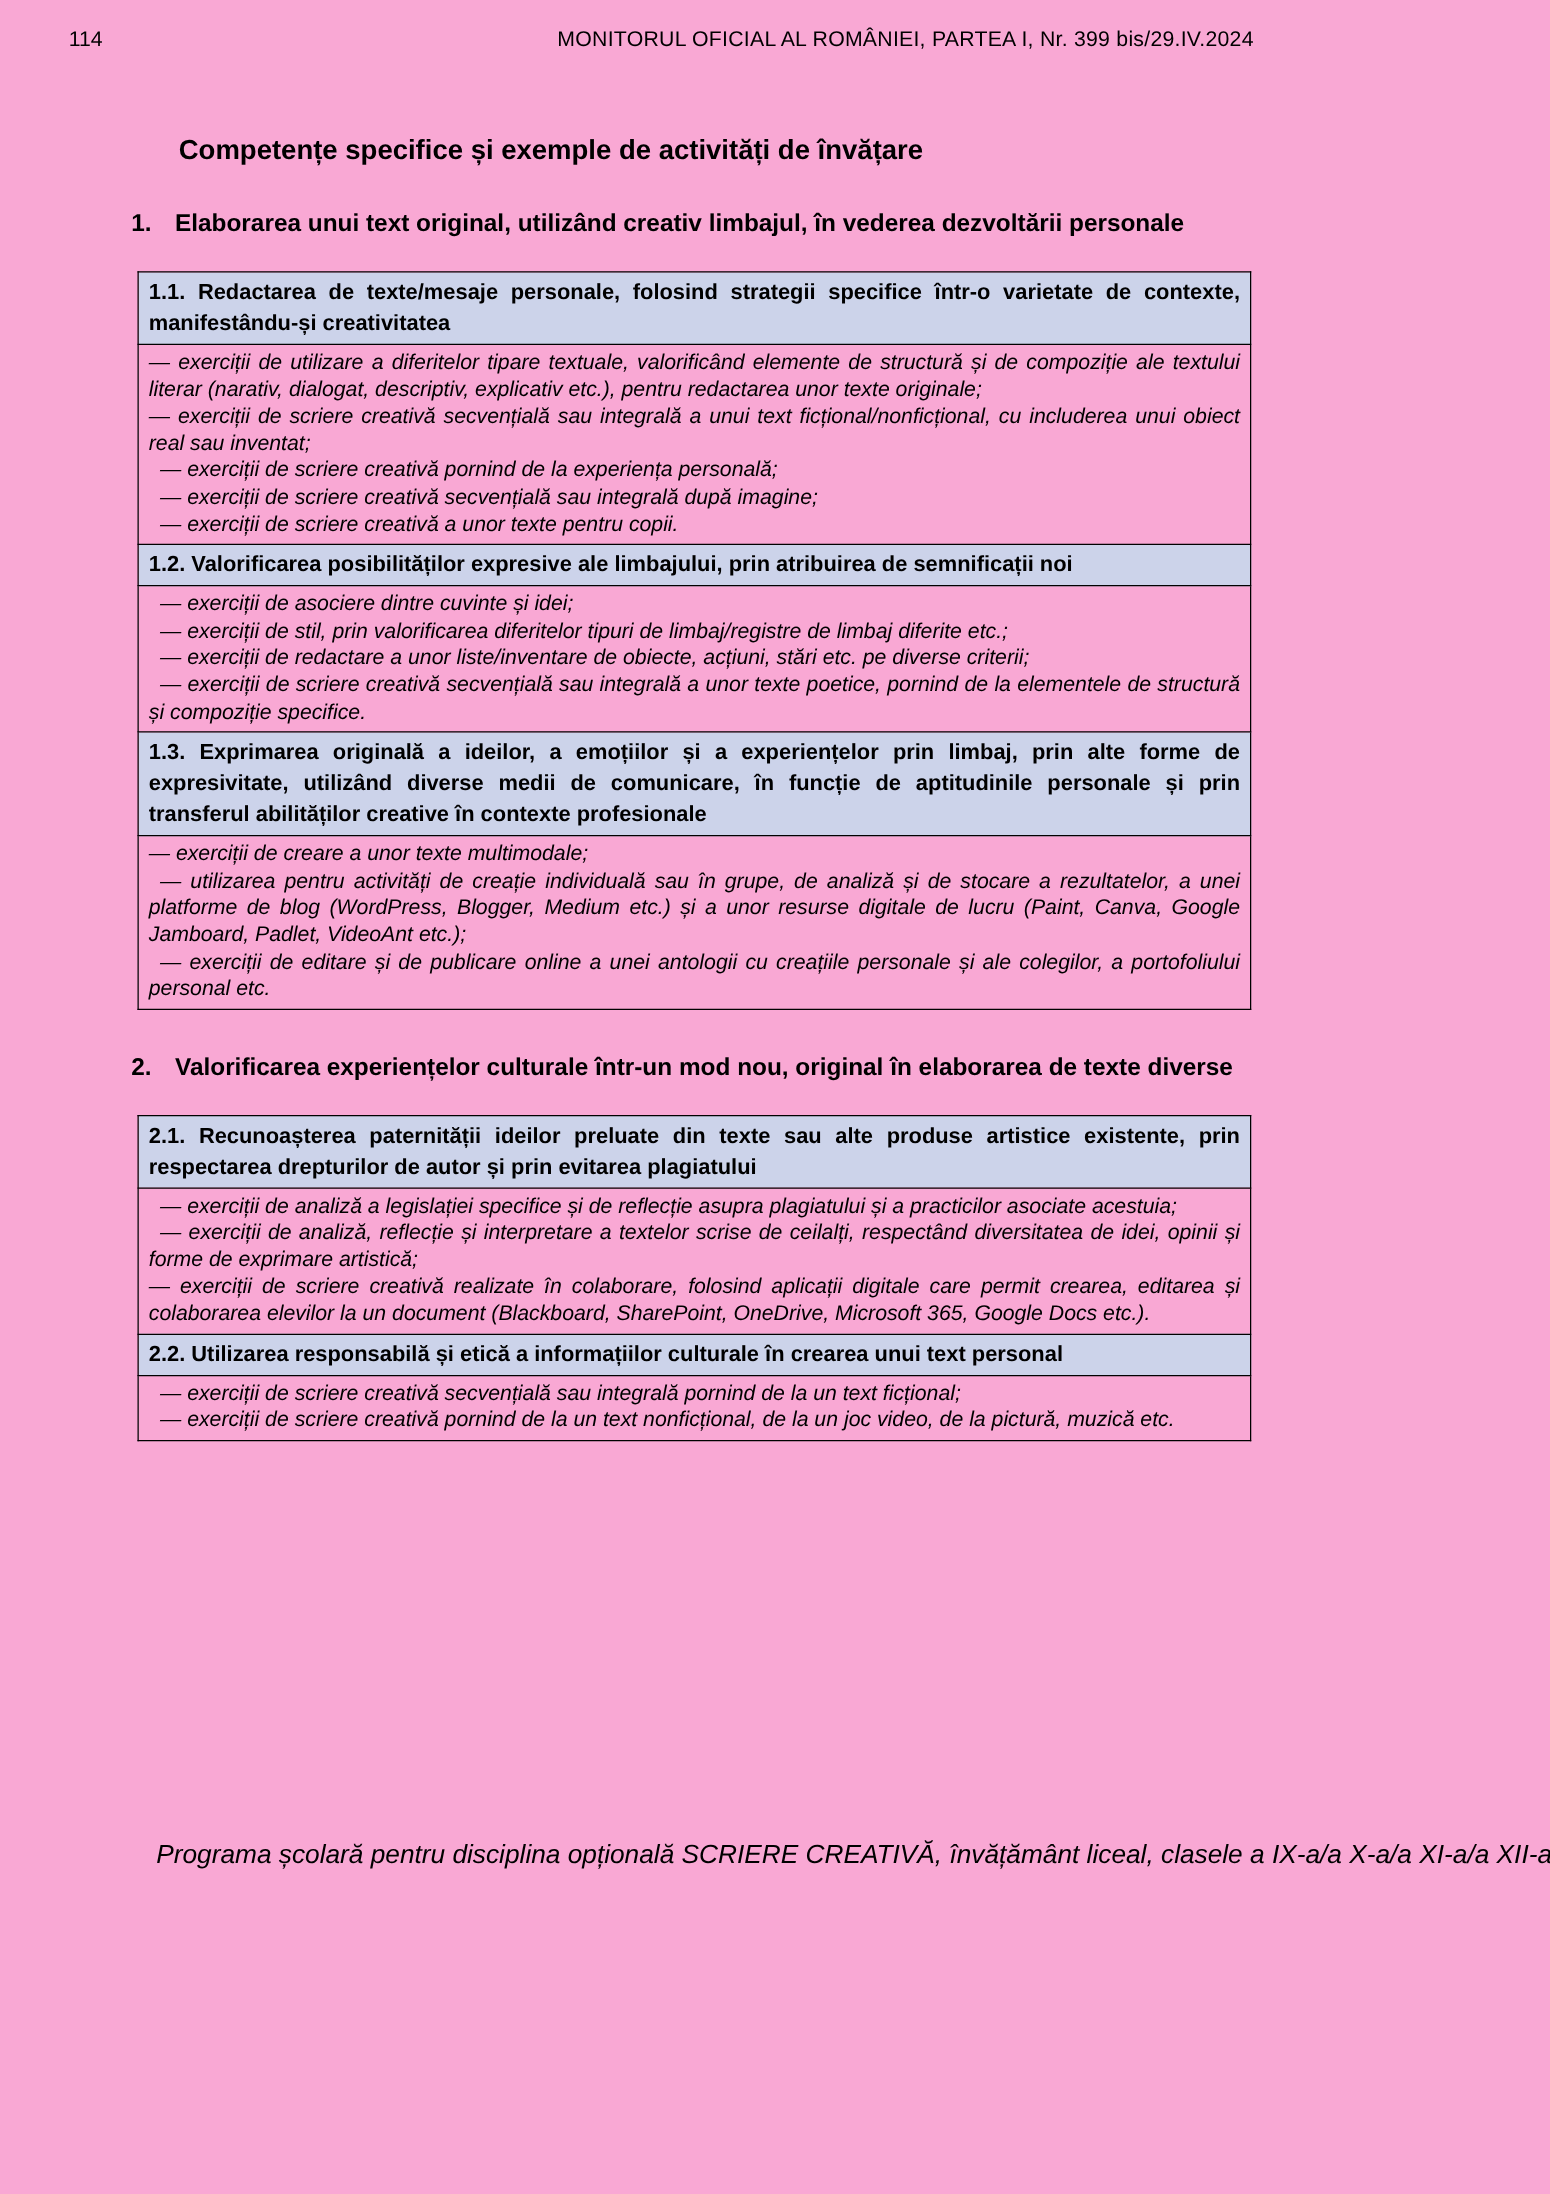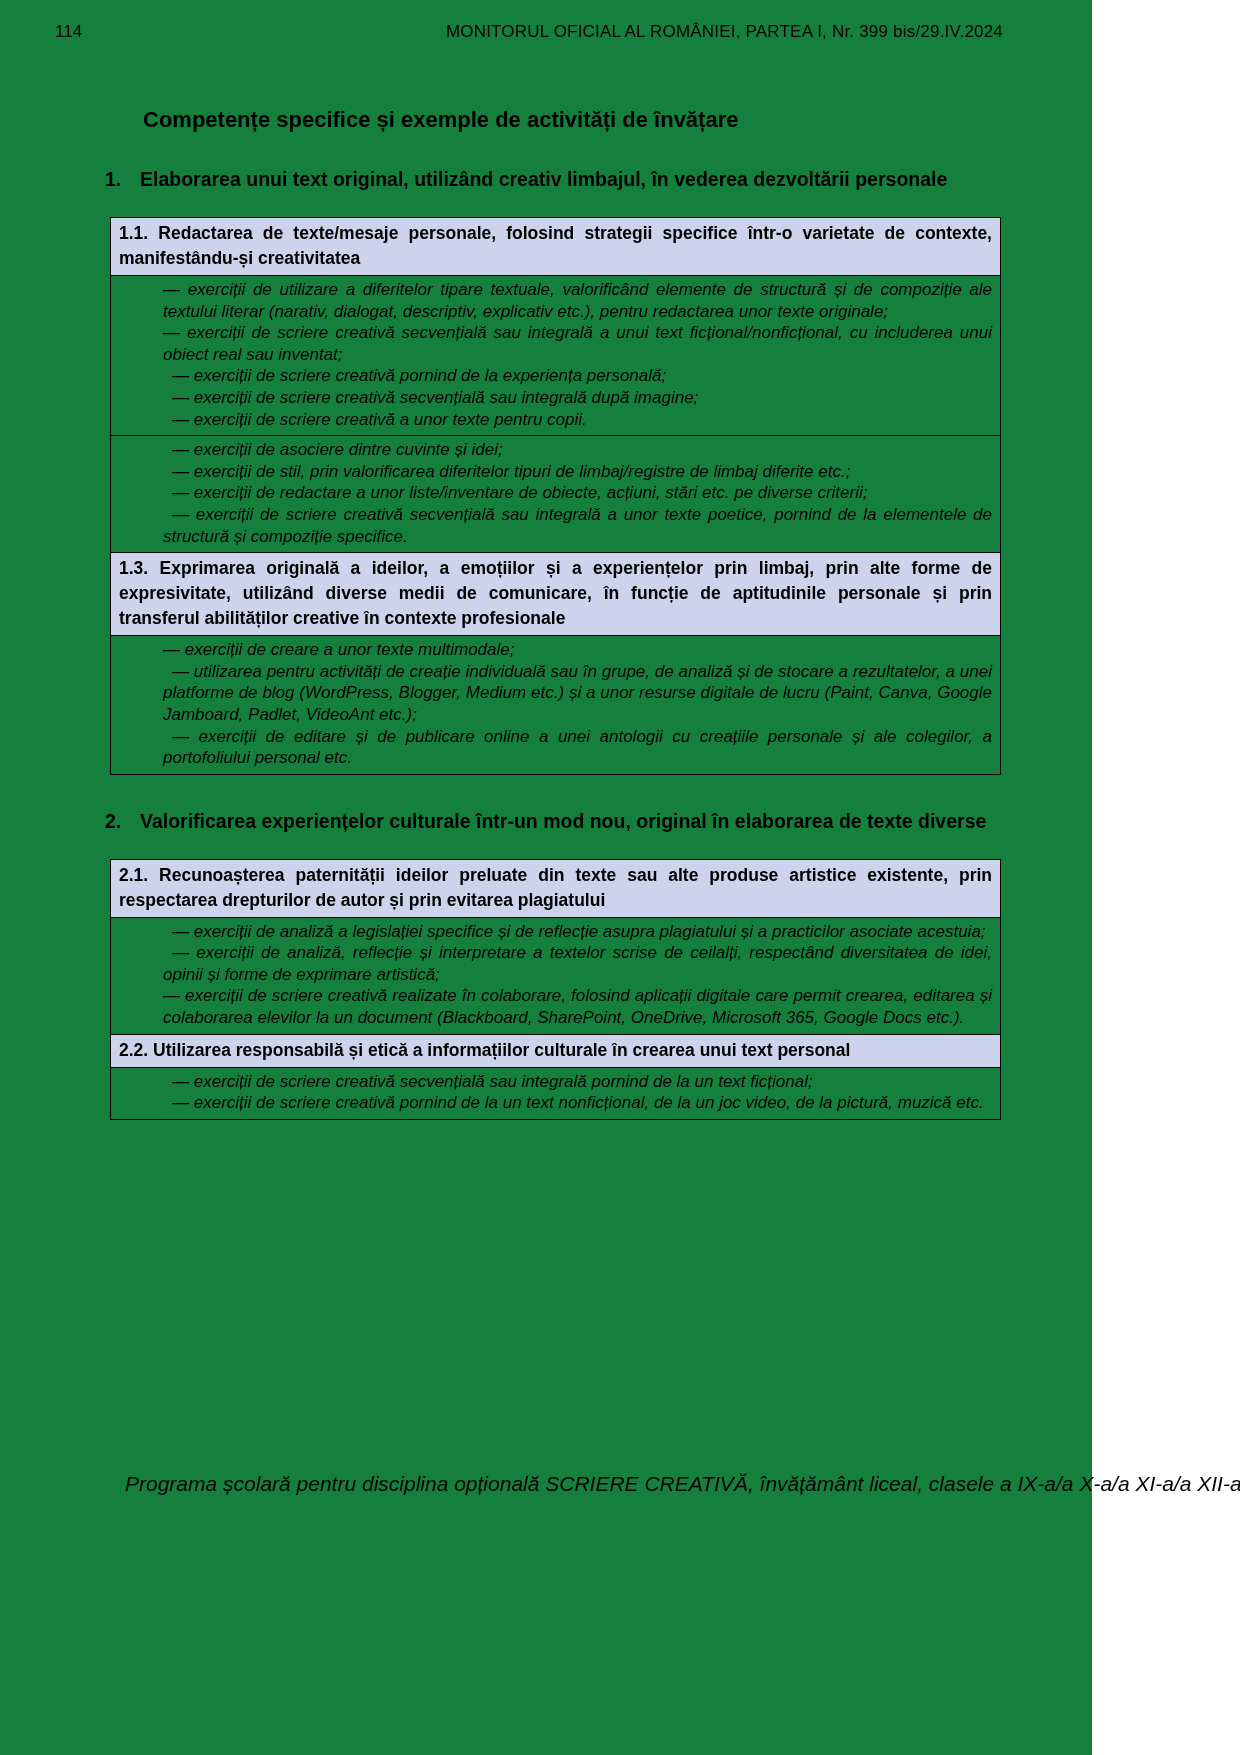--- a/index.html
+++ b/index.html
@@ -4,21 +4,21 @@
 <style>
   * { margin:0; padding:0; box-sizing:border-box; }
   html, body { background:#ffffff; }
   body {
     width:1240px; height:1755px;
     font-family:"Liberation Sans", sans-serif;
     color:#000;
     position:relative;
     overflow:hidden;
   }
-  .page { position:relative; width:1092px; height:1755px; background:#15803d; }
+  .page { position:relative; width:1240px; height:1755px; background:#f9a8d4; }
 
   
   .page-header { position:absolute; top:22px; left:105px; width:898px; font-size:17px; }
   .page-num { position:absolute; left:-50px; top:0; font-size:17px; }
   .header-text { display:block; text-align:right; letter-spacing:0.2px; }
 
   
   .content { position:absolute; top:107px; left:105px; width:898px; }
   .doc-title {
     font-size:22px; font-weight:bold;
@@ -45,21 +45,21 @@
   td.comp-head {
     background:var(--head-bg, #ccd3ea);
     font-weight:bold; font-size:17.5px; line-height:25px;
     text-align:justify;
     padding:3px 8px 4px 8px;
   }
   td.comp-body {
     font-style:italic; font-size:17px; line-height:21.6px;
     padding:3px 8px 5px 8px;
   }
-  .activity { text-align:justify;margin-left:44px; }
+  .activity { text-align:justify; }
   .activity.indent { text-indent:9px; }
 
   
   .page-footer {
     position:absolute; top:1472px; left:125px;
     font-style:italic; font-size:21px;
     white-space:nowrap;
   }
 </style>
 </head>
@@ -83,20 +83,23 @@
                 <td class="comp-head">1.1. Redactarea de texte/mesaje personale, folosind strategii specifice într-o varietate de contexte, manifestându-și creativitatea</td>
               </tr>
               <tr>
                 <td class="comp-body">
                   <p class="activity">— exerciții de utilizare a diferitelor tipare textuale, valorificând elemente de structură și de compoziție ale textului literar (narativ, dialogat, descriptiv, explicativ etc.), pentru redactarea unor texte originale;</p>
                   <p class="activity">— exerciții de scriere creativă secvențială sau integrală a unui text ficțional/nonficțional, cu includerea unui obiect real sau inventat;</p>
                   <p class="activity indent">— exerciții de scriere creativă pornind de la experiența personală;</p>
                   <p class="activity indent">— exerciții de scriere creativă secvențială sau integrală după imagine;</p>
                   <p class="activity indent">— exerciții de scriere creativă a unor texte pentru copii.</p>
                 </td>
+              </tr>
+              <tr>
+                <td class="comp-head">1.2. Valorificarea posibilităților expresive ale limbajului, prin atribuirea de semnificații noi</td>
               </tr>
               <tr>
                 <td class="comp-body">
                   <p class="activity indent">— exerciții de asociere dintre cuvinte și idei;</p>
                   <p class="activity indent">— exerciții de stil, prin valorificarea diferitelor tipuri de limbaj/registre de limbaj diferite etc.;</p>
                   <p class="activity indent">— exerciții de redactare a unor liste/inventare de obiecte, acțiuni, stări etc. pe diverse criterii;</p>
                   <p class="activity indent">— exerciții de scriere creativă secvențială sau integrală a unor texte poetice, pornind de la elementele de structură și compoziție specifice.</p>
                 </td>
               </tr>
               <tr>

